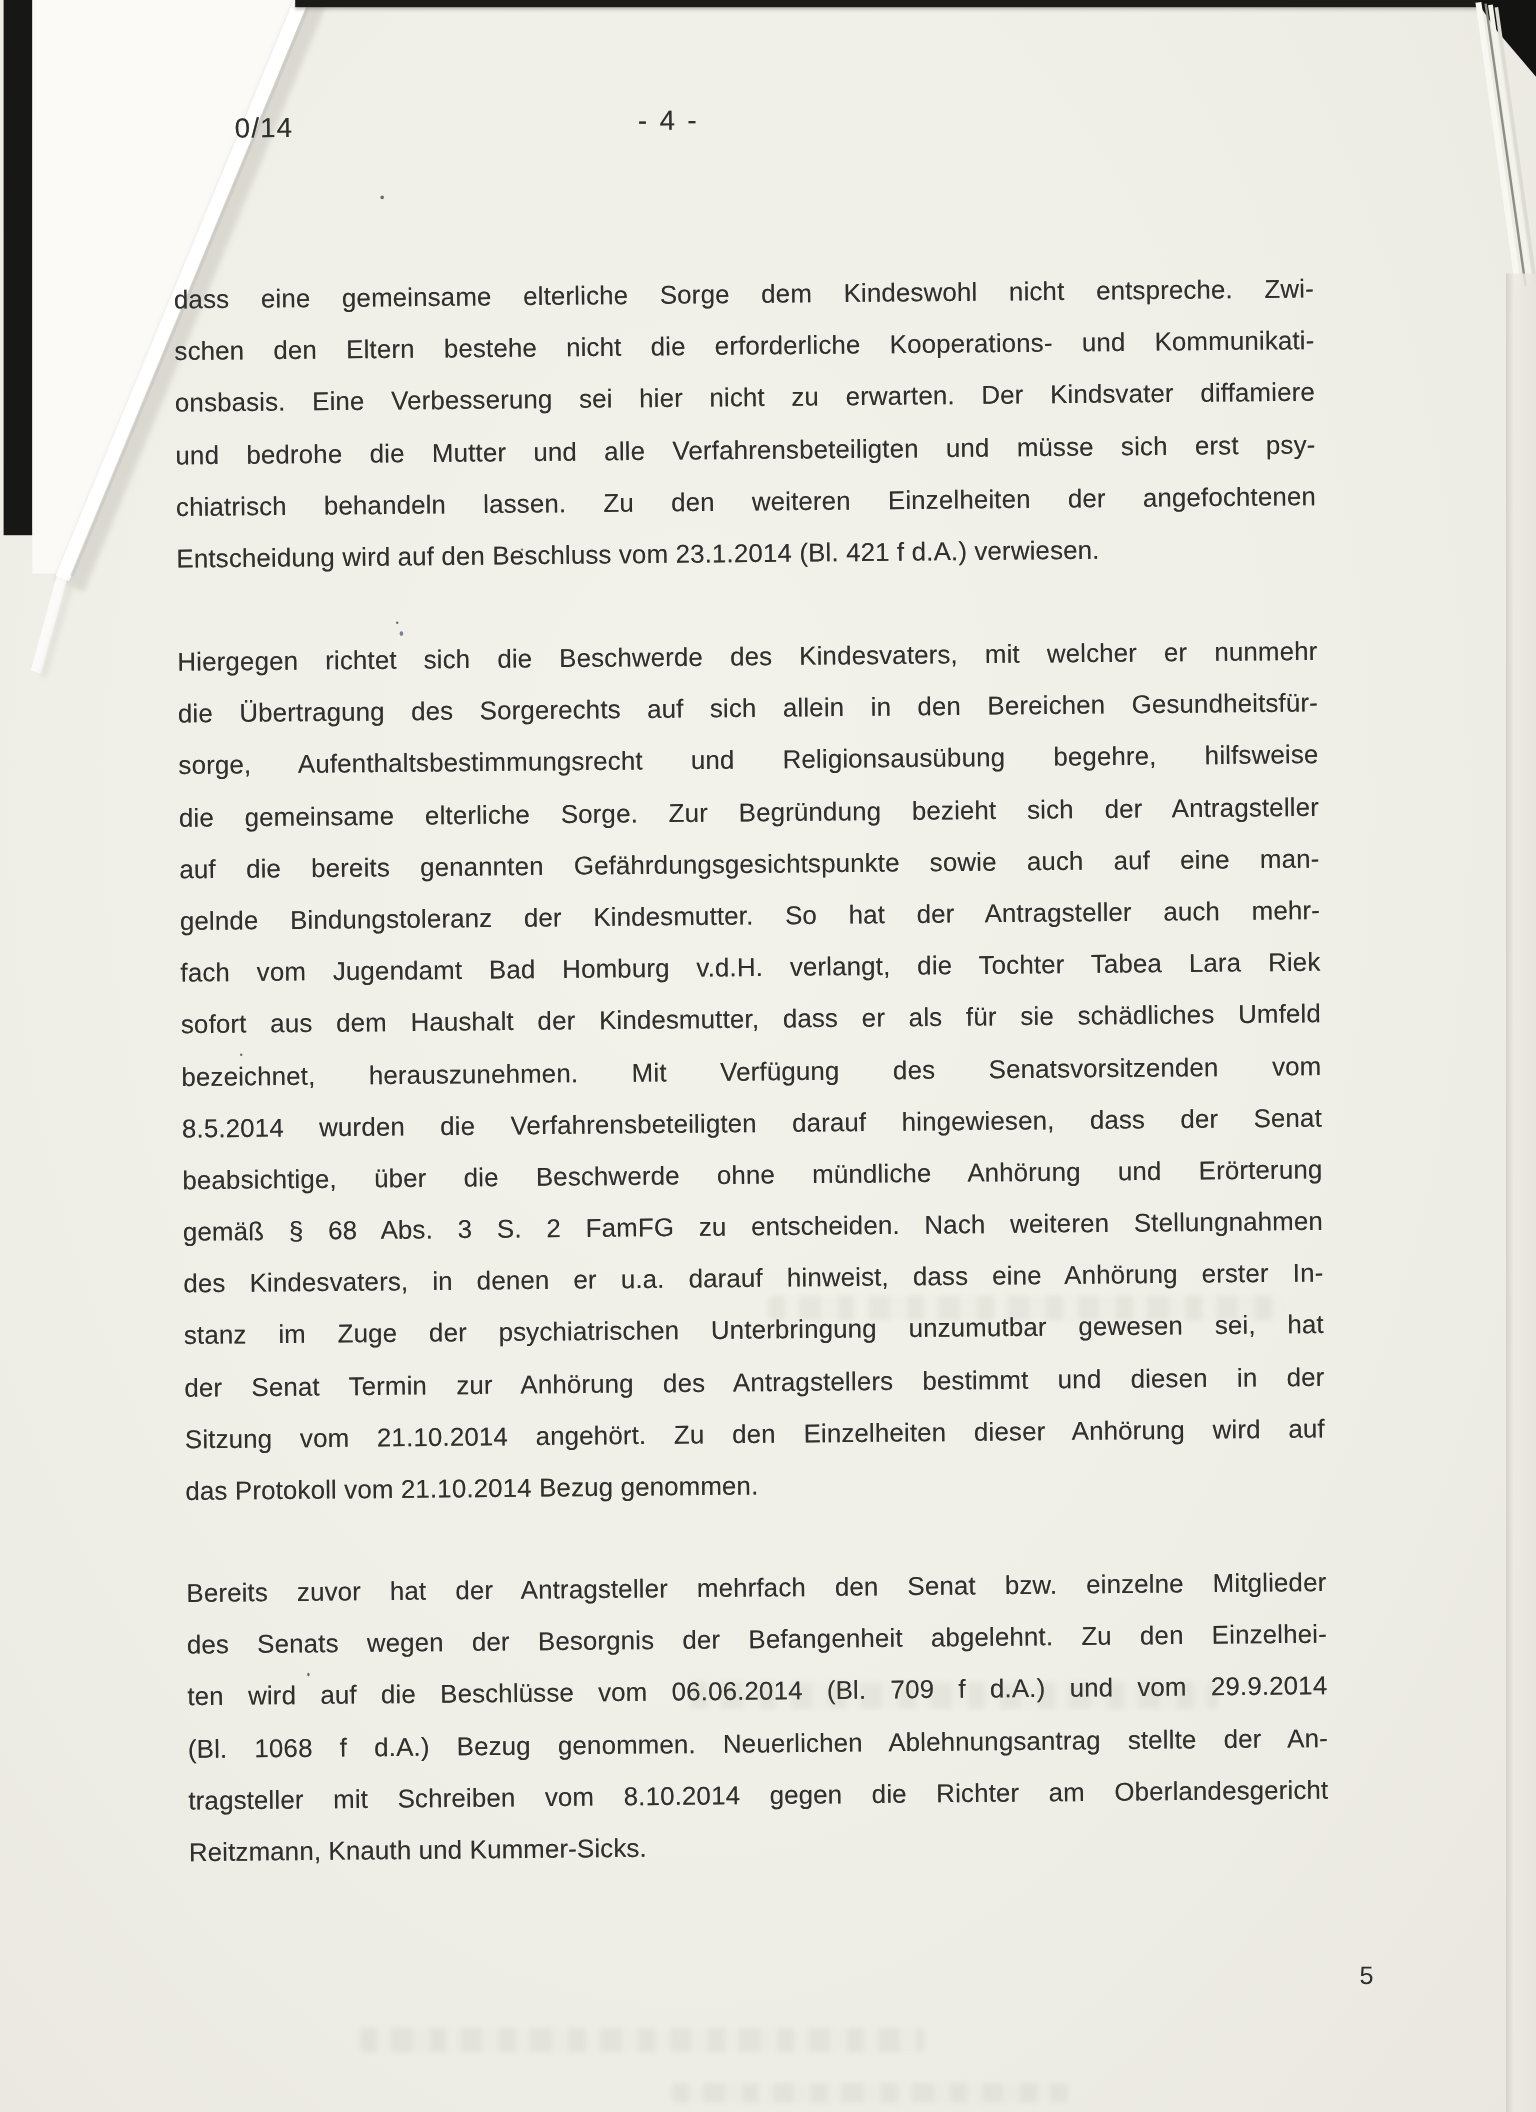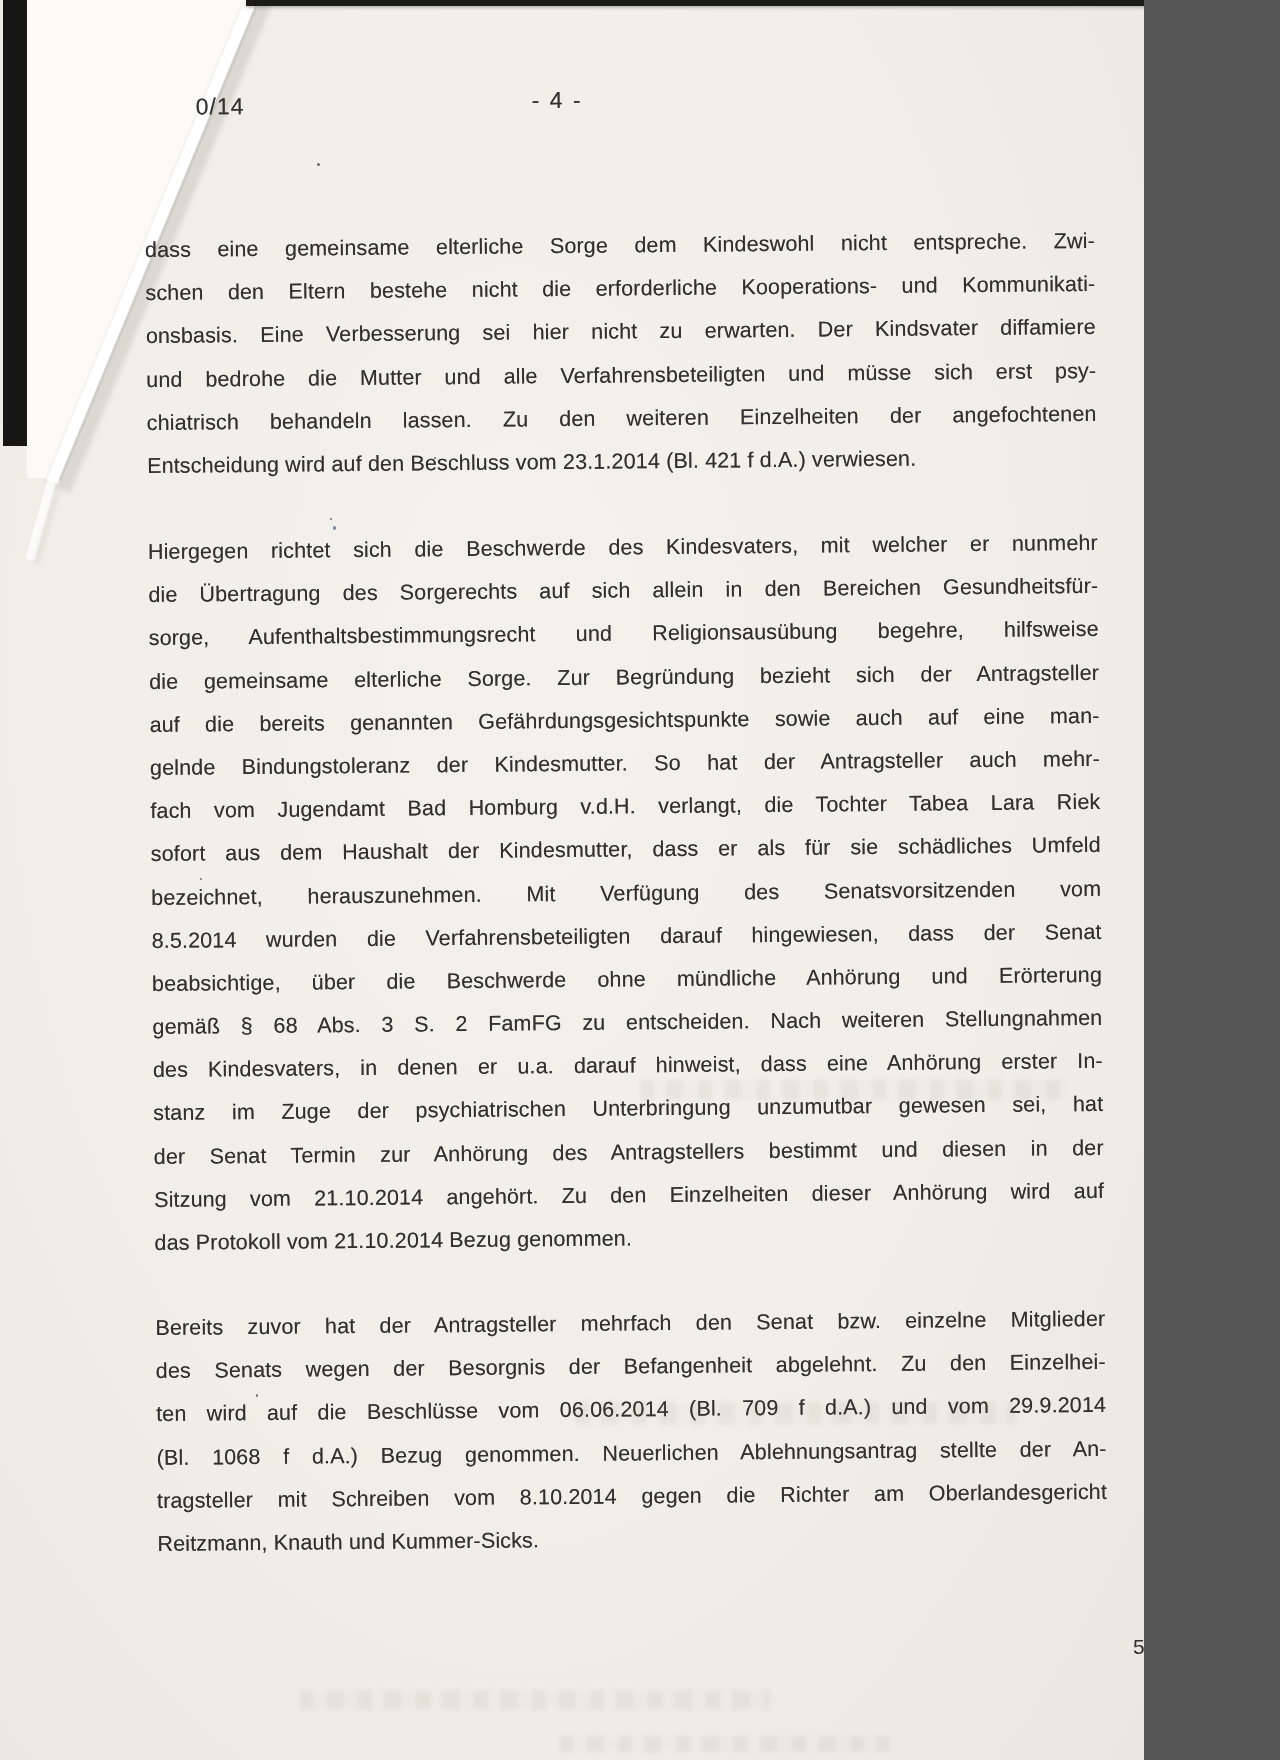--- a/index.html
+++ b/index.html
@@ -1,17 +1,17 @@
 <!DOCTYPE html>
 <html><head>
 <meta charset="utf-8">
 <style>
   html,body{margin:0;padding:0;background:#555;}
   .scan{
-    position:relative;width:1144px;height:1760px;overflow:hidden;
+    position:relative;width:1280px;height:1760px;overflow:hidden;
     background:#e9e7e0;
     font-family:"Liberation Sans","DejaVu Sans",sans-serif;
   }
   .paper{
     position:absolute;inset:0;
     background:
       radial-gradient(ellipse at 45% 38%, #f2f1ea 0%, #efeee7 55%, #e9e7e0 100%);
   }
   
   .fold-svg{position:absolute;left:0;top:0;width:300px;height:620px;}

